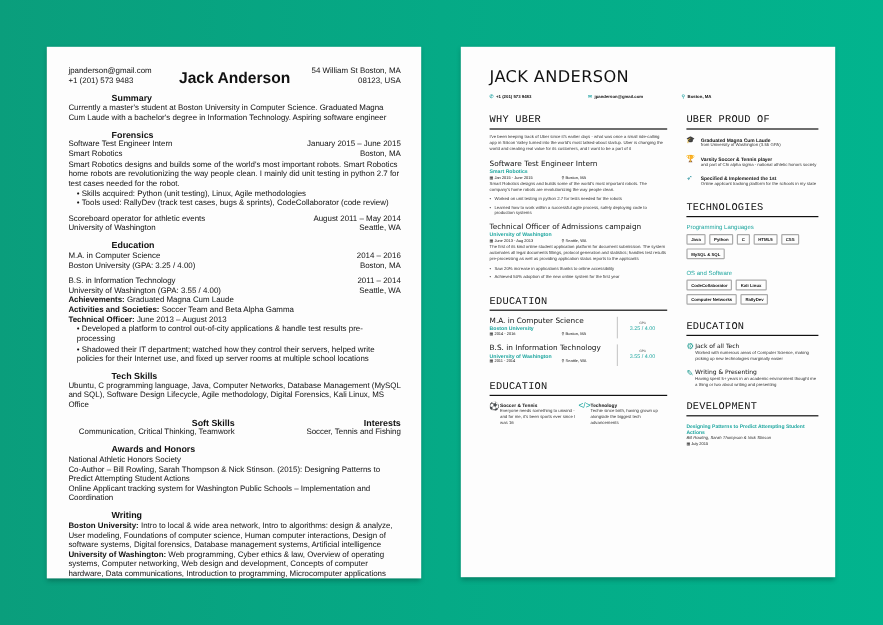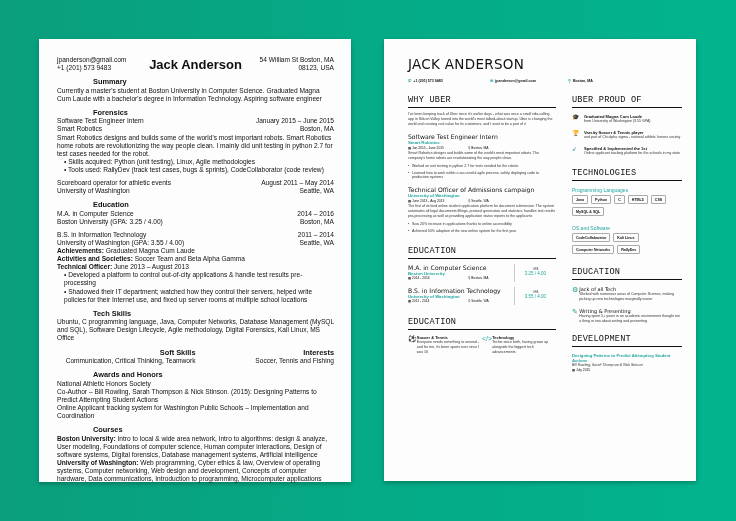--- a/index.html
+++ b/index.html
@@ -158,21 +158,21 @@
       <div class="sec-title">Interests</div>
       <div>Soccer, Tennis and Fishing</div>
     </div>
   </div>
 
   <div class="sec-title">Awards and Honors</div>
   <div>National Athletic Honors Society</div>
   <div>Co-Author – Bill Rowling, Sarah Thompson &amp; Nick Stinson. (2015): Designing Patterns to Predict Attempting Student Actions</div>
   <div>Online Applicant tracking system for Washington Public Schools – Implementation and Coordination</div>
 
-  <div class="sec-title">Courses</div>
+  <div class="sec-title">Writing</div>
   <div><b>Boston University:</b> <span>Intro to local &amp; wide area network, Intro to algorithms: design &amp; analyze, User modeling, Foundations of computer science, Human computer interactions, Design of software systems, Digital forensics, Database management systems, Artificial intelligence</span></div>
   <div><b>University of Washington:</b> <span>Web programming, Cyber ethics &amp; law, Overview of operating systems, Computer networking, Web design and development, Concepts of computer hardware, Data communications, Introduction to programming, Microcomputer applications</span></div>
 </div>
 
 <div class="page" id="right">
   <div class="big-name">JACK ANDERSON</div>
   <div class="contacts">
     <span style="width:82px">
         <span class="ic">✆</span>
         <span>+1 (201) 573 9483</span>

